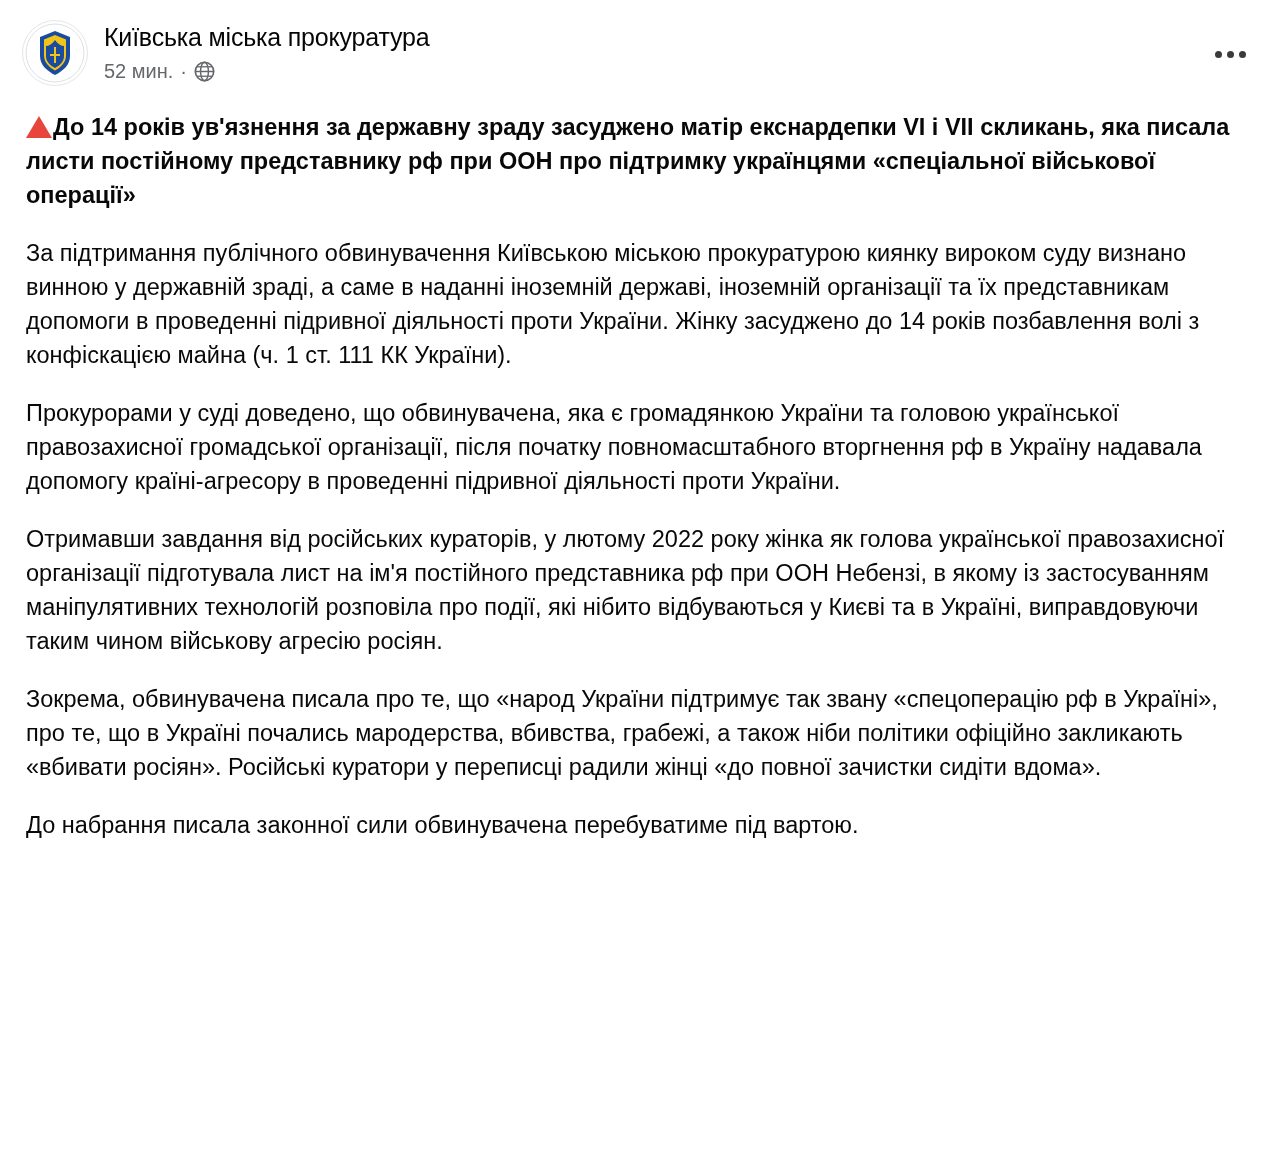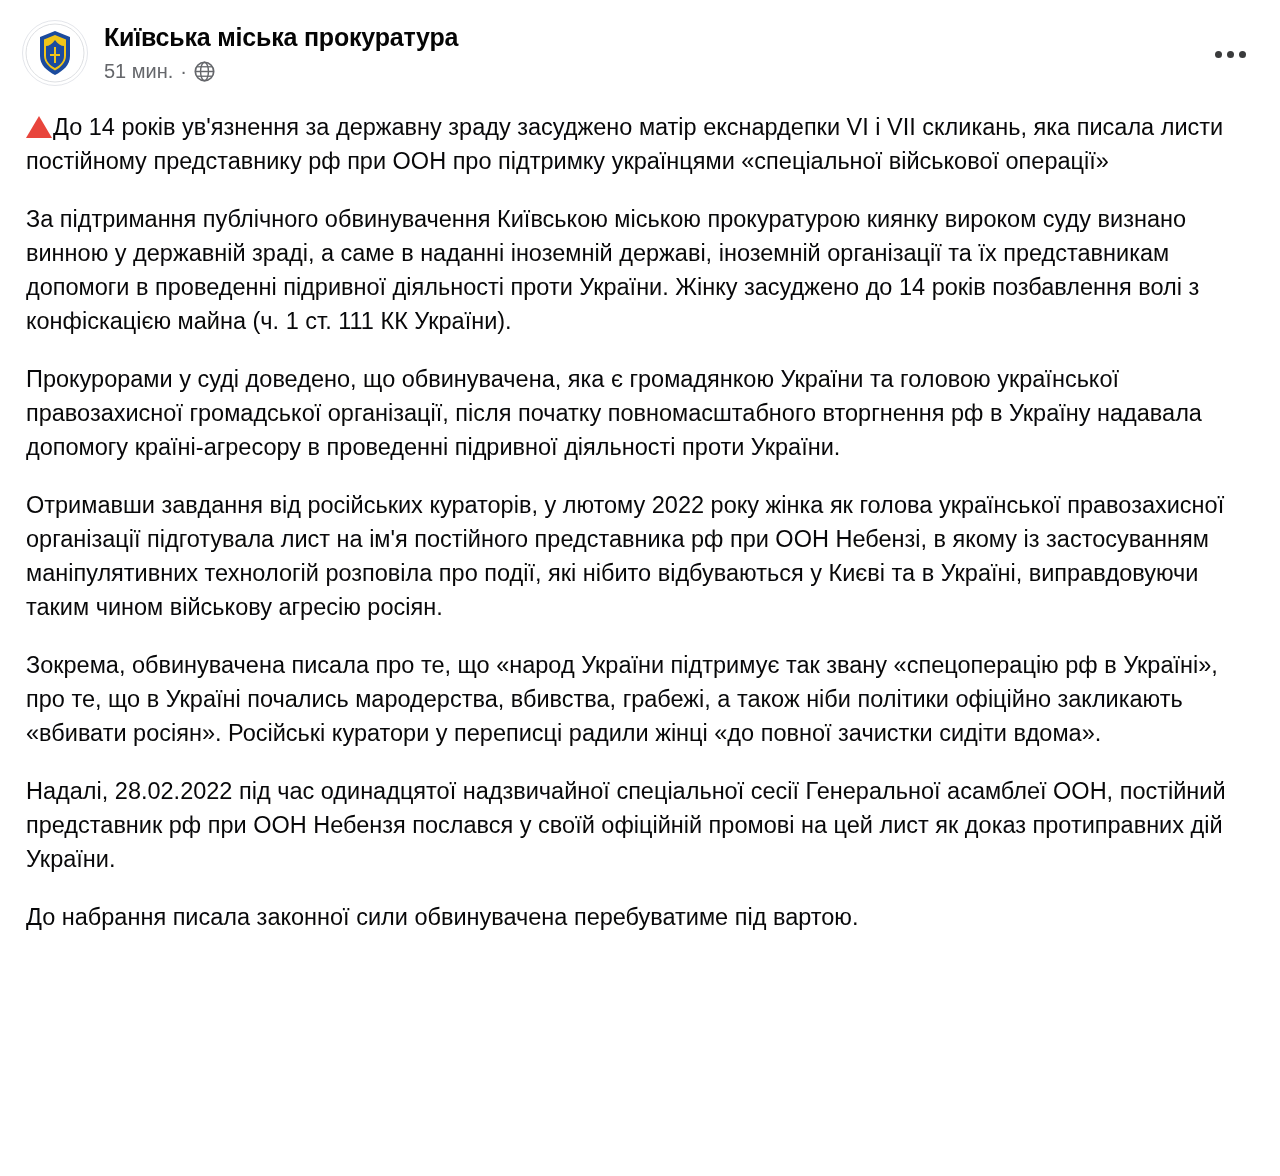--- a/index.html
+++ b/index.html
@@ -51,21 +51,21 @@
   .header-text {
     margin-left: 16px;
     display: flex;
     flex-direction: column;
     justify-content: center;
     padding-top: 4px;
   }
 
   .page-name {
     font-size: 25px;
-    font-weight: bold;
+    font-weight: normal;
     line-height: 30px;
     color: #050505;
     letter-spacing: -0.2px;
   }
 
   .meta-row {
     display: flex;
     align-items: center;
     margin-top: 7px;
     color: #65676b;
@@ -131,21 +131,21 @@
     height: 0;
     border-left: 13px solid transparent;
     border-right: 13px solid transparent;
     border-bottom: 22px solid #e8453c;
     position: relative;
     top: 3px;
     margin-right: 1px;
   }
 
   .lead {
-    font-weight: normal;
+    font-weight: bold;
   }
 </style>
 </head>
 <body>
 
 <div class="post">
 
   <div class="post-header">
 
     <div class="avatar">
@@ -154,21 +154,21 @@
         <path d="M30 8 L45 14 L45 33 C45 42 38 48 30 52 C22 48 15 42 15 33 L15 14 Z" fill="#1b4b9e"></path>
         <path d="M30 12 L41 16.5 L41 32.5 C41 39.5 35.5 44.5 30 47.5 C24.5 44.5 19 39.5 19 32.5 L19 16.5 Z" fill="#f0c419"></path>
         <path d="M30 17 C27 21 24 23 21 23 L21 33 C21 39 25.5 42.5 30 45 C34.5 42.5 39 39 39 33 L39 23 C36 23 33 21 30 17 Z" fill="#1b4b9e"></path>
         <path d="M29 24 L31 24 L31 31 L35 31 L35 33 L31 33 L31 40 L29 40 L29 33 L25 33 L25 31 L29 31 Z" fill="#f0c419"></path>
       </svg>
     </div>
 
     <div class="header-text">
       <div class="page-name">Київська міська прокуратура</div>
       <div class="meta-row">
-        <span class="meta-time">51 мин.</span>
+        <span class="meta-time">52 мин.</span>
         <span class="meta-dot">·</span>
         <span class="globe-icon">
           <svg width="21" height="21" viewBox="0 0 16 16" aria-hidden="true">
             <circle cx="8" cy="8" r="7" fill="none" stroke="#65676b" stroke-width="1.3"></circle>
             <ellipse cx="8" cy="8" rx="3" ry="7" fill="none" stroke="#65676b" stroke-width="1.1"></ellipse>
             <line x1="1" y1="8" x2="15" y2="8" stroke="#65676b" stroke-width="1.1"></line>
             <line x1="2" y1="4.4" x2="14" y2="4.4" stroke="#65676b" stroke-width="1"></line>
             <line x1="2" y1="11.6" x2="14" y2="11.6" stroke="#65676b" stroke-width="1"></line>
           </svg>
         </span>
@@ -183,17 +183,16 @@
       </span>
     </div>
   </div>
 
   <div class="post-body">
     <p class="lead"><span class="triangle-emoji"></span><span>До 14 років ув'язнення за державну зраду засуджено матір екснардепки VI і VII скликань, яка писала листи постійному представнику рф при ООН про підтримку українцями «спеціальної військової операції»</span></p>
     <p>За підтримання публічного обвинувачення Київською міською прокуратурою киянку вироком суду визнано винною у державній зраді, а саме в наданні іноземній державі, іноземній організації та їх представникам допомоги в проведенні підривної діяльності проти України. Жінку засуджено до 14 років позбавлення волі з конфіскацією майна (ч. 1 ст. 111 КК України).</p>
     <p>Прокурорами у суді доведено, що обвинувачена, яка є громадянкою України та головою української правозахисної громадської організації, після початку повномасштабного вторгнення рф в Україну надавала допомогу країні-агресору в проведенні підривної діяльності проти України.</p>
     <p>Отримавши завдання від російських кураторів, у лютому 2022 року жінка як голова української правозахисної організації підготувала лист на ім'я постійного представника рф при ООН Небензі, в якому із застосуванням маніпулятивних технологій розповіла про події, які  нібито відбуваються у Києві та в Україні, виправдовуючи таким чином військову агресію росіян.</p>
     <p>Зокрема, обвинувачена писала про те, що «народ України підтримує так звану «спецоперацію рф в Україні», про те, що в Україні почались мародерства, вбивства, грабежі, а також ніби політики офіційно закликають «вбивати росіян». Російські куратори у переписці радили жінці «до повної зачистки сидіти вдома».</p>
-    <p>Надалі, 28.02.2022 під час одинадцятої надзвичайної спеціальної сесії Генеральної асамблеї ООН, постійний представник рф при ООН Небензя послався у своїй офіційній промові на цей лист як доказ протиправних дій України.</p>
     <p>До набрання писала законної сили обвинувачена перебуватиме під вартою.</p>
   </div>
 
 </div>
 
 </body></html>

